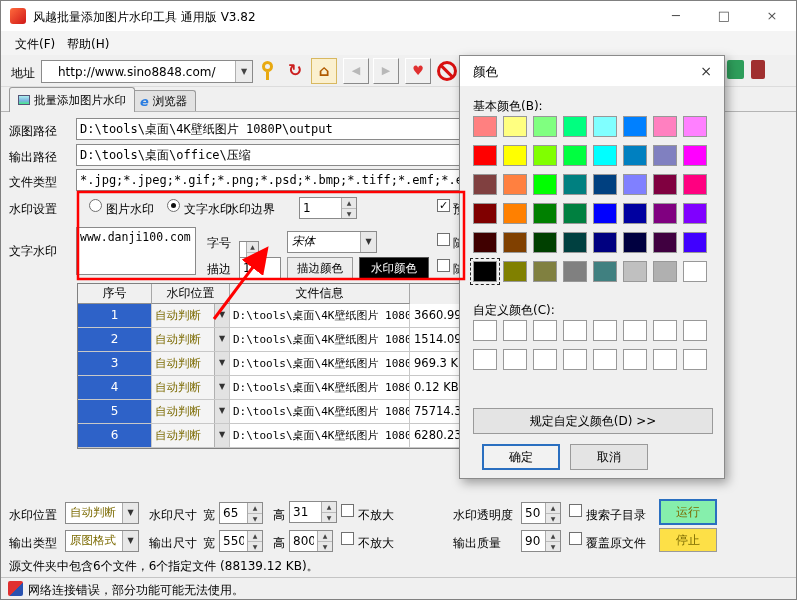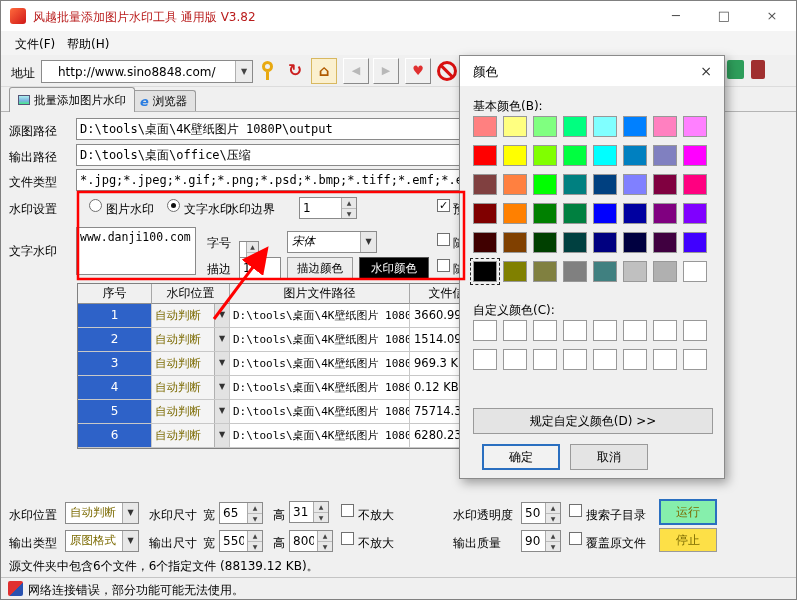--- a/index.html
+++ b/index.html
@@ -5,21 +5,21 @@
   * { box-sizing:border-box; margin:0; padding:0; }
   html,body { width:797px; height:600px; }
   body { font-family:"DejaVu Sans","Liberation Sans",sans-serif; font-size:12px; color:#000; }
   #app { position:relative; width:797px; height:600px; background:#f0f0f0; border:1px solid #808080; overflow:hidden; }
   .lbl { position:absolute; font-size:12px; white-space:nowrap; }
   .tin { position:absolute; background:#fff; border:1px solid #8a8a8a; font:12px "DejaVu Sans Mono","Liberation Mono",monospace; padding:2px 3px; overflow:hidden; white-space:nowrap; }
   input.tin { outline:none; }
   .btn { position:absolute; background:#ededed; border:1px solid #9a9a9a; font-size:11.5px; cursor:pointer; font-family:inherit; }
   
   .titlebar { position:absolute; left:0; top:0; width:795px; height:30px; background:#ffffff; }
-  .apptitle { position:absolute; left:32px; top:8px; font-size:12px; color:#b91c1c; white-space:nowrap; }
+  .apptitle { position:absolute; left:32px; top:8px; font-size:12px; color:#000000; white-space:nowrap; }
   .appicon { position:absolute; left:9px; top:7px; width:16px; height:16px; border-radius:3px; background:linear-gradient(135deg,#ff6a3c,#d01818); }
   .wbtn { position:absolute; top:0; width:48px; height:30px; text-align:center; line-height:30px; color:#555; font-size:13px; cursor:pointer; }
   
   .menubar { position:absolute; left:0; top:30px; width:795px; height:24px; background:#f4f4f4; }
   .menuitem { position:absolute; top:4px; font-size:12px; padding:1px 4px; cursor:pointer; }
   .toolbar { position:absolute; left:0; top:54px; width:795px; height:32px; background:#f0f0f0; border-bottom:1px solid #dcdcdc; }
   .urlcombo { position:absolute; left:40px; top:59px; width:212px; height:23px; background:#fff; border:1px solid #8a8a8a; display:flex; }
   .urlcombo input { flex:1; border:none; outline:none; font-size:12px; padding:0 16px; font-family:inherit; min-width:0; }
   .urlcombo .carr { width:17px; background:#ececec; border-left:1px solid #b0b0b0; text-align:center; font-size:8px; line-height:21px; color:#444; cursor:pointer; }
   .tbtn { position:absolute; width:26px; height:26px; top:57px; background:#f0f0f0; border:1px solid; border-color:#fff #8a8a8a #8a8a8a #fff; text-align:center; line-height:24px; cursor:pointer; }
@@ -171,21 +171,20 @@
   <input class="tin" style="left: 238px; top: 256px; width: 42px; height: 22px; font-family: inherit;" value="1">
   <button class="btn" style="left:286px; top:256px; width:66px; height:22px;">描边颜色</button>
   <button class="btn blackbtn" style="left:358px; top:256px; width:70px; height:22px;">水印颜色</button>
   <span class="cb" style="left:436px; top:258px;"></span>
   <span class="lbl" style="left:452px; top:260px;">随机色</span>
 
   <div class="tbl">
     <div class="thead">
       <div>序号</div>
       <div>水印位置</div>
-      <div>图片文件路径</div>
       <div>文件信息</div>
     </div>
     <div class="trow">
       <div class="td no">1</div>
       <div class="td pos">
           <span class="pv">自动判断</span>
           <span class="pa">▼</span>
         </div>
       <div class="td path">D:\tools\桌面\4K壁纸图片 1080P\o...</div>
       <div class="td info">3660.99 KB</div>
@@ -245,21 +244,21 @@
   <span class="lbl" style="left:148px; top:506px;">水印尺寸</span>
   <span class="lbl" style="left:202px; top:506px;">宽</span>
   <div class="spin" style="left:218px; top:501px; width:44px; height:22px;">
     <input value="65" style="">
     <div class="ud">
         <div>▲</div>
         <div>▼</div>
       </div>
   </div>
   <span class="lbl" style="left:272px; top:506px;">高</span>
-  <div class="spin" style="left:288px; top:500px; width:40px; height:22px;">
+  <div class="spin" style="left:288px; top:500px; width:48px; height:22px;">
     <input value="31" style="">
     <div class="ud">
         <div>▲</div>
         <div>▼</div>
       </div>
   </div>
   <span class="cb" style="left:340px; top:503px;"></span>
   <span class="lbl" style="left:357px; top:506px;">不放大</span>
   <span class="lbl" style="left:452px; top:506px;">水印透明度</span>
   <div class="spin" style="left:520px; top:501px; width:40px; height:22px;">

